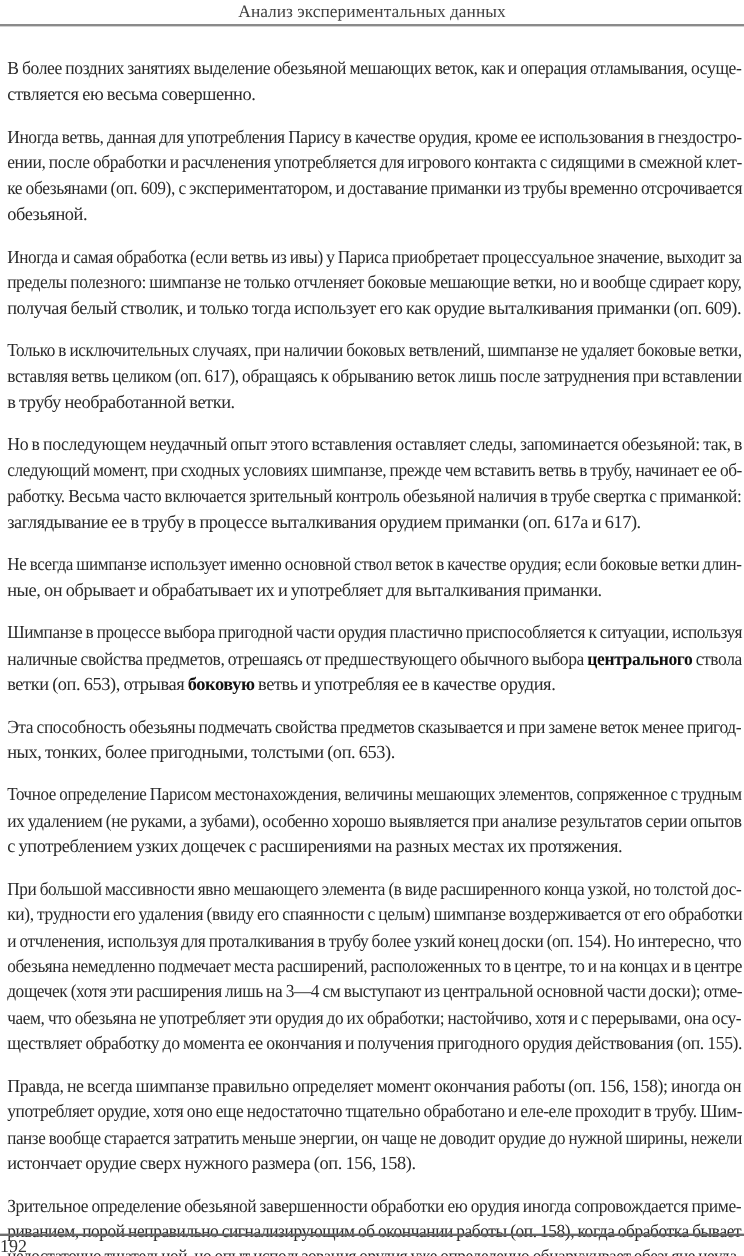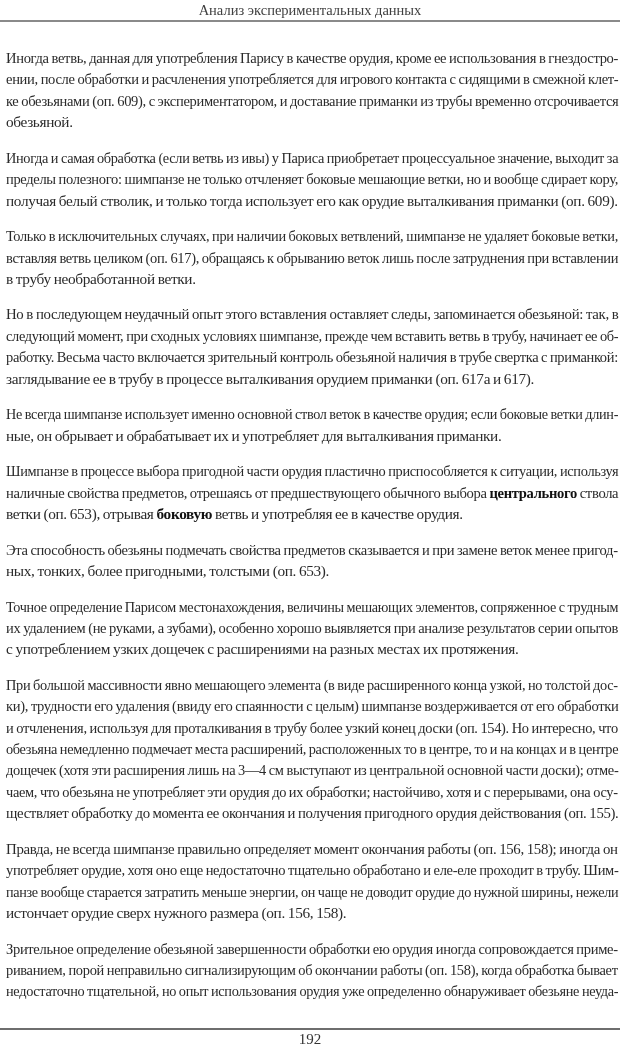--- a/index.html
+++ b/index.html
@@ -9,30 +9,31 @@
          font-size: 14.5px; line-height: 18px; color: #404040; }
   .head-rule { position: absolute; top: 20px; left: 0; width: 620px; height: 2px; background: #8a8a8a; }
   .body { position: absolute; top: 47px; left: 6px; width: 612px; }
   .para { margin: 0 0 14.2px 0; }
   .line { display: block; font-size: 15.3px; line-height: 21.4px; height: 21.4px;
           white-space: nowrap; text-align: justify; text-align-last: justify;
           letter-spacing: -0.35px; word-spacing: -0.5px; }
   .line.last { text-align: left; text-align-last: left; }
   b { font-weight: bold; color: #111; }
   .foot-rule { position: absolute; top: 1028px; left: 0; width: 620px; height: 2px; background: #6e6e6e; }
-  .folio { position: absolute; top: 1031px; left: 0; width: 620px; text-align: center;
+  .folio { position: absolute; top: 1031px; left: 0; width: 620px; text-align: left;
            font-size: 15px; line-height: 16px; color: #333; }
 </style>
 </head>
 <body>
 
 <div class="running-head">Анализ экспериментальных данных</div>
 <div class="head-rule"></div>
 
 <div class="body" id="body">
+    <p class="para"><span class="line" style="display: inline-block; width: auto; transform-origin: left center; transform: scaleX(0.957746); text-align: left; text-align-last: left;">В более поздних занятиях выделение обезьяной мешающих веток, как и операция отламывания, осуще-</span><span class="line last" style="display: block; width: auto;">ствляется ею весьма совершенно.</span></p>
     <p class="para"><span class="line" style="display: inline-block; width: auto; transform-origin: left center; transform: scaleX(0.951788); text-align: left; text-align-last: left;">Иногда ветвь, данная для употребления Парису в качестве орудия, кроме ее использования в гнездостро-</span><span class="line" style="display: inline-block; width: auto; transform-origin: left center; transform: scaleX(0.951788); text-align: left; text-align-last: left;">ении, после обработки и расчленения употребляется для игрового контакта с сидящими в смежной клет-</span><span class="line" style="display: inline-block; width: auto; transform-origin: left center; transform: scaleX(0.950311); text-align: left; text-align-last: left;">ке обезьянами (оп. 609), с экспериментатором, и доставание приманки из трубы временно отсрочивается</span><span class="line last" style="display: block; width: auto;">обезьяной.</span></p>
     <p class="para"><span class="line" style="display: inline-block; width: auto; transform-origin: left center; transform: scaleX(0.937213); text-align: left; text-align-last: left;">Иногда и самая обработка (если ветвь из ивы) у Париса приобретает процессуальное значение, выходит за</span><span class="line" style="display: inline-block; width: auto; transform-origin: left center; transform: scaleX(0.948837); text-align: left; text-align-last: left;">пределы полезного: шимпанзе не только отчленяет боковые мешающие ветки, но и вообще сдирает кору,</span><span class="line last" style="display: block; width: auto; transform-origin: left center; transform: scaleX(0.996743);">получая белый стволик, и только тогда использует его как орудие выталкивания приманки (оп. 609).</span></p>
     <p class="para"><span class="line" style="display: inline-block; width: auto; transform-origin: left center; transform: scaleX(0.93865); text-align: left; text-align-last: left;">Только в исключительных случаях, при наличии боковых ветвлений, шимпанзе не удаляет боковые ветки,</span><span class="line" style="display: inline-block; width: auto; transform-origin: left center; transform: scaleX(0.945904); text-align: left; text-align-last: left;">вставляя ветвь целиком (оп. 617), обращаясь к обрыванию веток лишь после затруднения при вставлении</span><span class="line last" style="display: block; width: auto;">в трубу необработанной ветки.</span></p>
     <p class="para"><span class="line" style="display: inline-block; width: auto; transform-origin: left center; transform: scaleX(0.969889); text-align: left; text-align-last: left;">Но в последующем неудачный опыт этого вставления оставляет следы, запоминается обезьяной: так, в</span><span class="line" style="display: inline-block; width: auto; transform-origin: left center; transform: scaleX(0.942989); text-align: left; text-align-last: left;">следующий момент, при сходных условиях шимпанзе, прежде чем вставить ветвь в трубу, начинает ее об-</span><span class="line" style="display: inline-block; width: auto; transform-origin: left center; transform: scaleX(0.945904); text-align: left; text-align-last: left;">работку. Весьма часто включается зрительный контроль обезьяной наличия в трубе свертка с приманкой:</span><span class="line last" style="display: block; width: auto;">заглядывание ее в трубу в процессе выталкивания орудием приманки (оп. 617а и 617).</span></p>
     <p class="para"><span class="line" style="display: inline-block; width: auto; transform-origin: left center; transform: scaleX(0.930091); text-align: left; text-align-last: left;">Не всегда шимпанзе использует именно основной ствол веток в качестве орудия; если боковые ветки длин-</span><span class="line last" style="display: block; width: auto;">ные, он обрывает и обрабатывает их и употребляет для выталкивания приманки.</span></p>
     <p class="para"><span class="line" style="display: inline-block; width: auto; transform-origin: left center; transform: scaleX(0.940092); text-align: left; text-align-last: left;">Шимпанзе в процессе выбора пригодной части орудия пластично приспособляется к ситуации, используя</span><span class="line" style="display: inline-block; width: auto; transform-origin: left center; transform: scaleX(0.954758); text-align: left; text-align-last: left;">наличные свойства предметов, отрешаясь от предшествующего обычного выбора <b>центрального</b> ствола</span><span class="line last" style="display: block; width: auto;">ветки (оп. 653), отрывая <b>боковую</b> ветвь и употребляя ее в качестве орудия.</span></p>
     <p class="para"><span class="line" style="display: inline-block; width: auto; transform-origin: left center; transform: scaleX(0.951788); text-align: left; text-align-last: left;">Эта способность обезьяны подмечать свойства предметов сказывается и при замене веток менее пригод-</span><span class="line last" style="display: block; width: auto;">ных, тонких, более пригодными, толстыми (оп. 653).</span></p>
     <p class="para"><span class="line" style="display: inline-block; width: auto; transform-origin: left center; transform: scaleX(0.927273); text-align: left; text-align-last: left;">Точное определение Парисом местонахождения, величины мешающих элементов, сопряженное с трудным</span><span class="line" style="display: inline-block; width: auto; transform-origin: left center; transform: scaleX(0.948837); text-align: left; text-align-last: left;">их удалением (не руками, а зубами), особенно хорошо выявляется при анализе результатов серии опытов</span><span class="line last" style="display: block; width: auto;">с употреблением узких дощечек с расширениями на разных местах их протяжения.</span></p>
     <p class="para"><span class="line" style="display: inline-block; width: auto; transform-origin: left center; transform: scaleX(0.93865); text-align: left; text-align-last: left;">При большой массивности явно мешающего элемента (в виде расширенного конца узкой, но толстой дос-</span><span class="line" style="display: inline-block; width: auto; transform-origin: left center; transform: scaleX(0.953271); text-align: left; text-align-last: left;">ки), трудности его удаления (ввиду его спаянности с целым) шимпанзе воздерживается от его обработки</span><span class="line" style="display: inline-block; width: auto; transform-origin: left center; transform: scaleX(0.944444); text-align: left; text-align-last: left;">и отчленения, используя для проталкивания в трубу более узкий конец доски (оп. 154). Но интересно, что</span><span class="line" style="display: inline-block; width: auto; transform-origin: left center; transform: scaleX(0.937213); text-align: left; text-align-last: left;">обезьяна немедленно подмечает места расширений, расположенных то в центре, то и на концах и в центре</span><span class="line" style="display: inline-block; width: auto; transform-origin: left center; transform: scaleX(0.944444); text-align: left; text-align-last: left;">дощечек (хотя эти расширения лишь на 3—4 см выступают из центральной основной части доски); отме-</span><span class="line" style="display: inline-block; width: auto; transform-origin: left center; transform: scaleX(0.941538); text-align: left; text-align-last: left;">чаем, что обезьяна не употребляет эти орудия до их обработки; настойчиво, хотя и с перерывами, она осу-</span><span class="line last" style="display: block; width: auto; transform-origin: left center; transform: scaleX(0.966825);">ществляет обработку до момента ее окончания и получения пригодного орудия действования (оп. 155).</span></p>
     <p class="para"><span class="line" style="display: inline-block; width: auto; transform-origin: left center; transform: scaleX(0.971429); text-align: left; text-align-last: left;">Правда, не всегда шимпанзе правильно определяет момент окончания работы (оп. 156, 158); иногда он</span><span class="line" style="display: inline-block; width: auto; transform-origin: left center; transform: scaleX(0.948837); text-align: left; text-align-last: left;">употребляет орудие, хотя оно еще недостаточно тщательно обработано и еле-еле проходит в трубу. Шим-</span><span class="line" style="display: inline-block; width: auto; transform-origin: left center; transform: scaleX(0.92868); text-align: left; text-align-last: left;">панзе вообще старается затратить меньше энергии, он чаще не доводит орудие до нужной ширины, нежели</span><span class="line last" style="display: block; width: auto;">истончает орудие сверх нужного размера (оп. 156, 158).</span></p>

